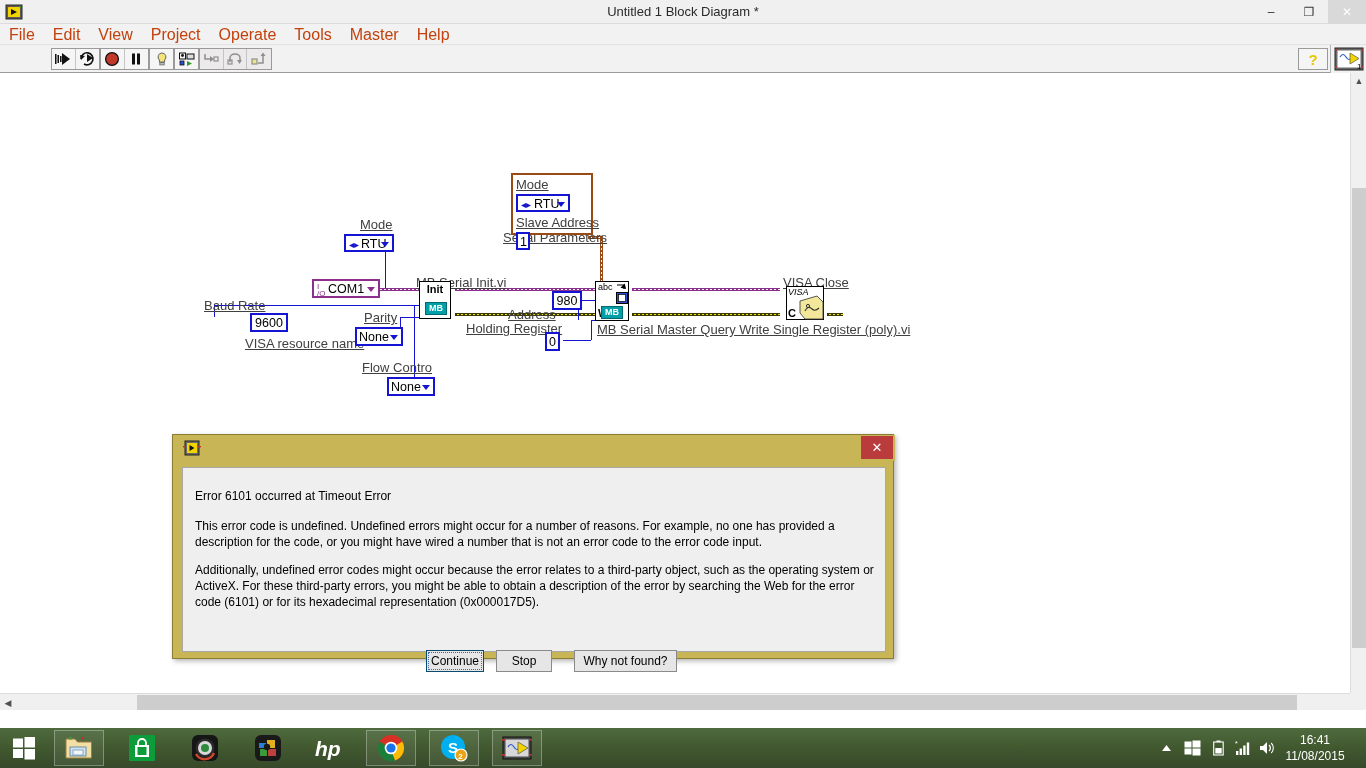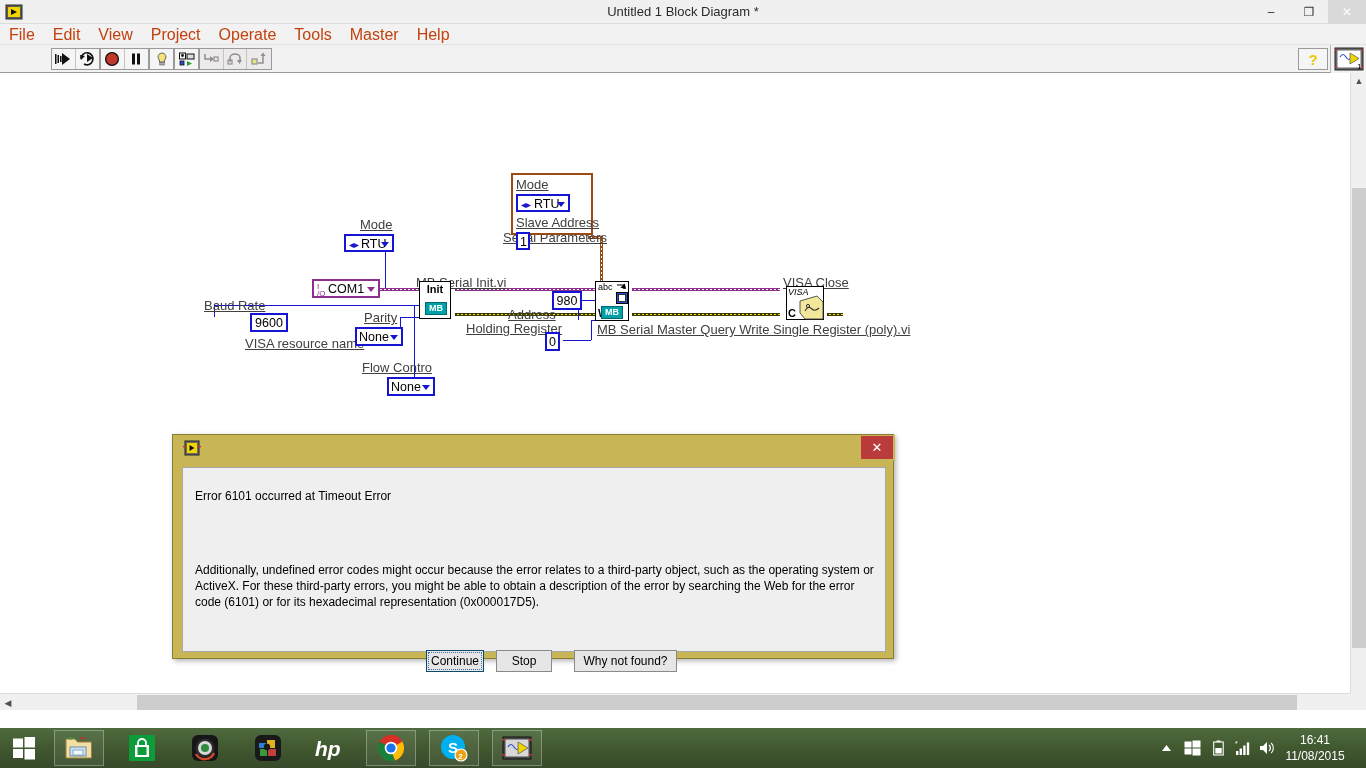--- a/index.html
+++ b/index.html
@@ -468,20 +468,21 @@
         <rect x="4" y="4" width="10" height="10" fill="#f2d500"></rect>
         <polygon points="6.5,6 11.5,9 6.5,12" fill="#111"></polygon>
         <rect x="0" y="7" width="3" height="1.4" fill="#c03030"></rect>
         <rect x="15" y="7" width="3" height="1.4" fill="#c03030"></rect>
       </svg>
     </div>
     <div id="dlg-close">✕</div>
   </div>
   <div id="dlg-body">
     <div class="dlg-p" style="left:12px; top:20px; width:680px;">Error 6101 occurred at Timeout Error</div>
+    <div class="dlg-p" style="left:12px; top:50px; width:678px;">This error code is undefined. Undefined errors might occur for a number of reasons. For example, no one has provided a description for the code, or you might have wired a number that is not an error code to the error code input.</div>
     <div class="dlg-p" style="left:12px; top:94px; width:686px;">Additionally, undefined error codes might occur because the error relates to a third-party object, such as the operating system or ActiveX. For these third-party errors, you might be able to obtain a description of the error by searching the Web for the error code (6101) or for its hexadecimal representation (0x000017D5).</div>
     <div class="dlg-btn focused" style="left:243px; width:58px;">Continue</div>
     <div class="dlg-btn" style="left:313px; width:56px;">Stop</div>
     <div class="dlg-btn" style="left:391px; width:103px;">Why not found?</div>
   </div>
 </div>
 
 <div id="taskbar">
   <div id="start-btn">
     <svg width="26" height="26" viewBox="0 0 26 26">

